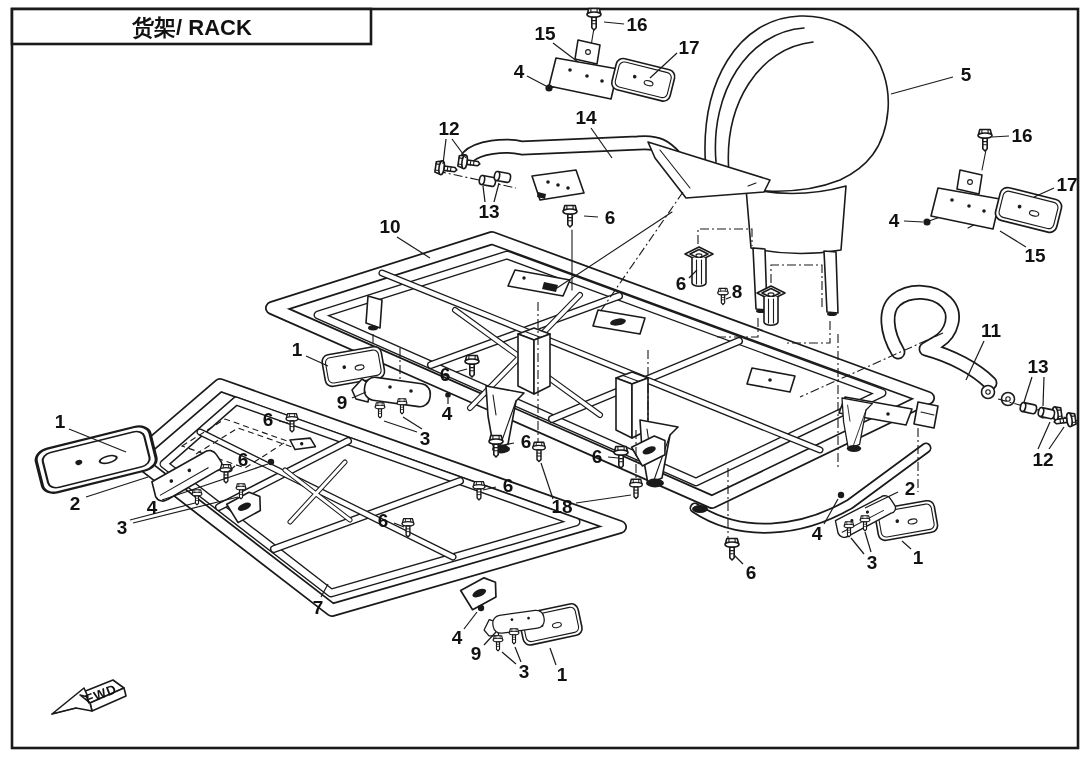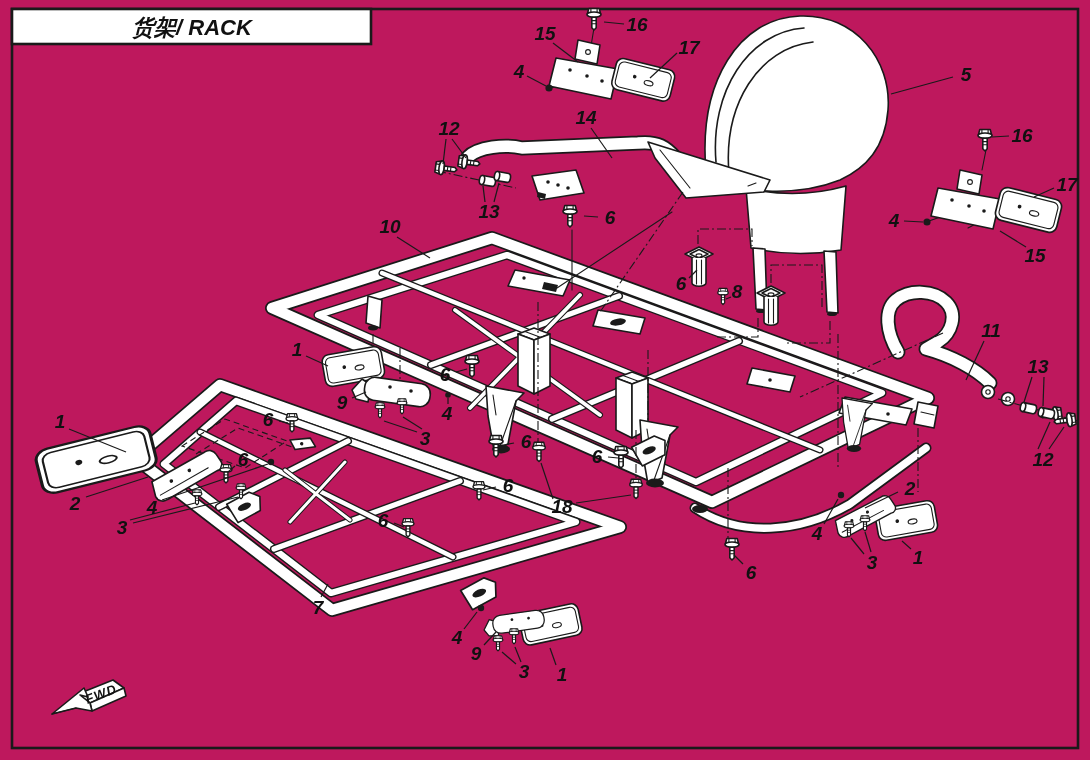--- a/index.html
+++ b/index.html
@@ -1,17 +1,17 @@
 <!DOCTYPE html>
 <html><head>
 <meta charset="utf-8">
 <style>
   html,body{margin:0;padding:0;background:#e8e8e8;}
-  .page{position:relative;width:1090px;height:760px;background:#be185d;overflow:hidden;
-        font-family:"Liberation Sans",sans-serif;font-style:italic;}
+  .page{position:relative;width:1090px;height:760px;background:#ffffff;overflow:hidden;
+        font-family:"Liberation Sans",sans-serif;}
   svg{position:absolute;left:0;top:0;}
   .ln{fill:none;stroke:#1a1a1a;stroke-width:1.6;stroke-linejoin:round;stroke-linecap:round;}
   .thin{stroke-width:1.1;}
   .fill-w{fill:#ffffff;stroke:#1a1a1a;stroke-width:1.6;stroke-linejoin:round;}
   .dark{fill:#1a1a1a;stroke:none;}
   .tube-o{fill:none;stroke:#1a1a1a;stroke-linejoin:round;stroke-linecap:round;}
   .tube-i{fill:none;stroke:#ffffff;stroke-linejoin:round;stroke-linecap:round;}
   .phantom{fill:none;stroke:#1a1a1a;stroke-width:1.1;stroke-dasharray:9 3 2 3;}
   .dashed{fill:none;stroke:#1a1a1a;stroke-width:1.1;stroke-dasharray:6 4;}
   .leader{stroke:#1a1a1a;stroke-width:1.2;fill:none;}

